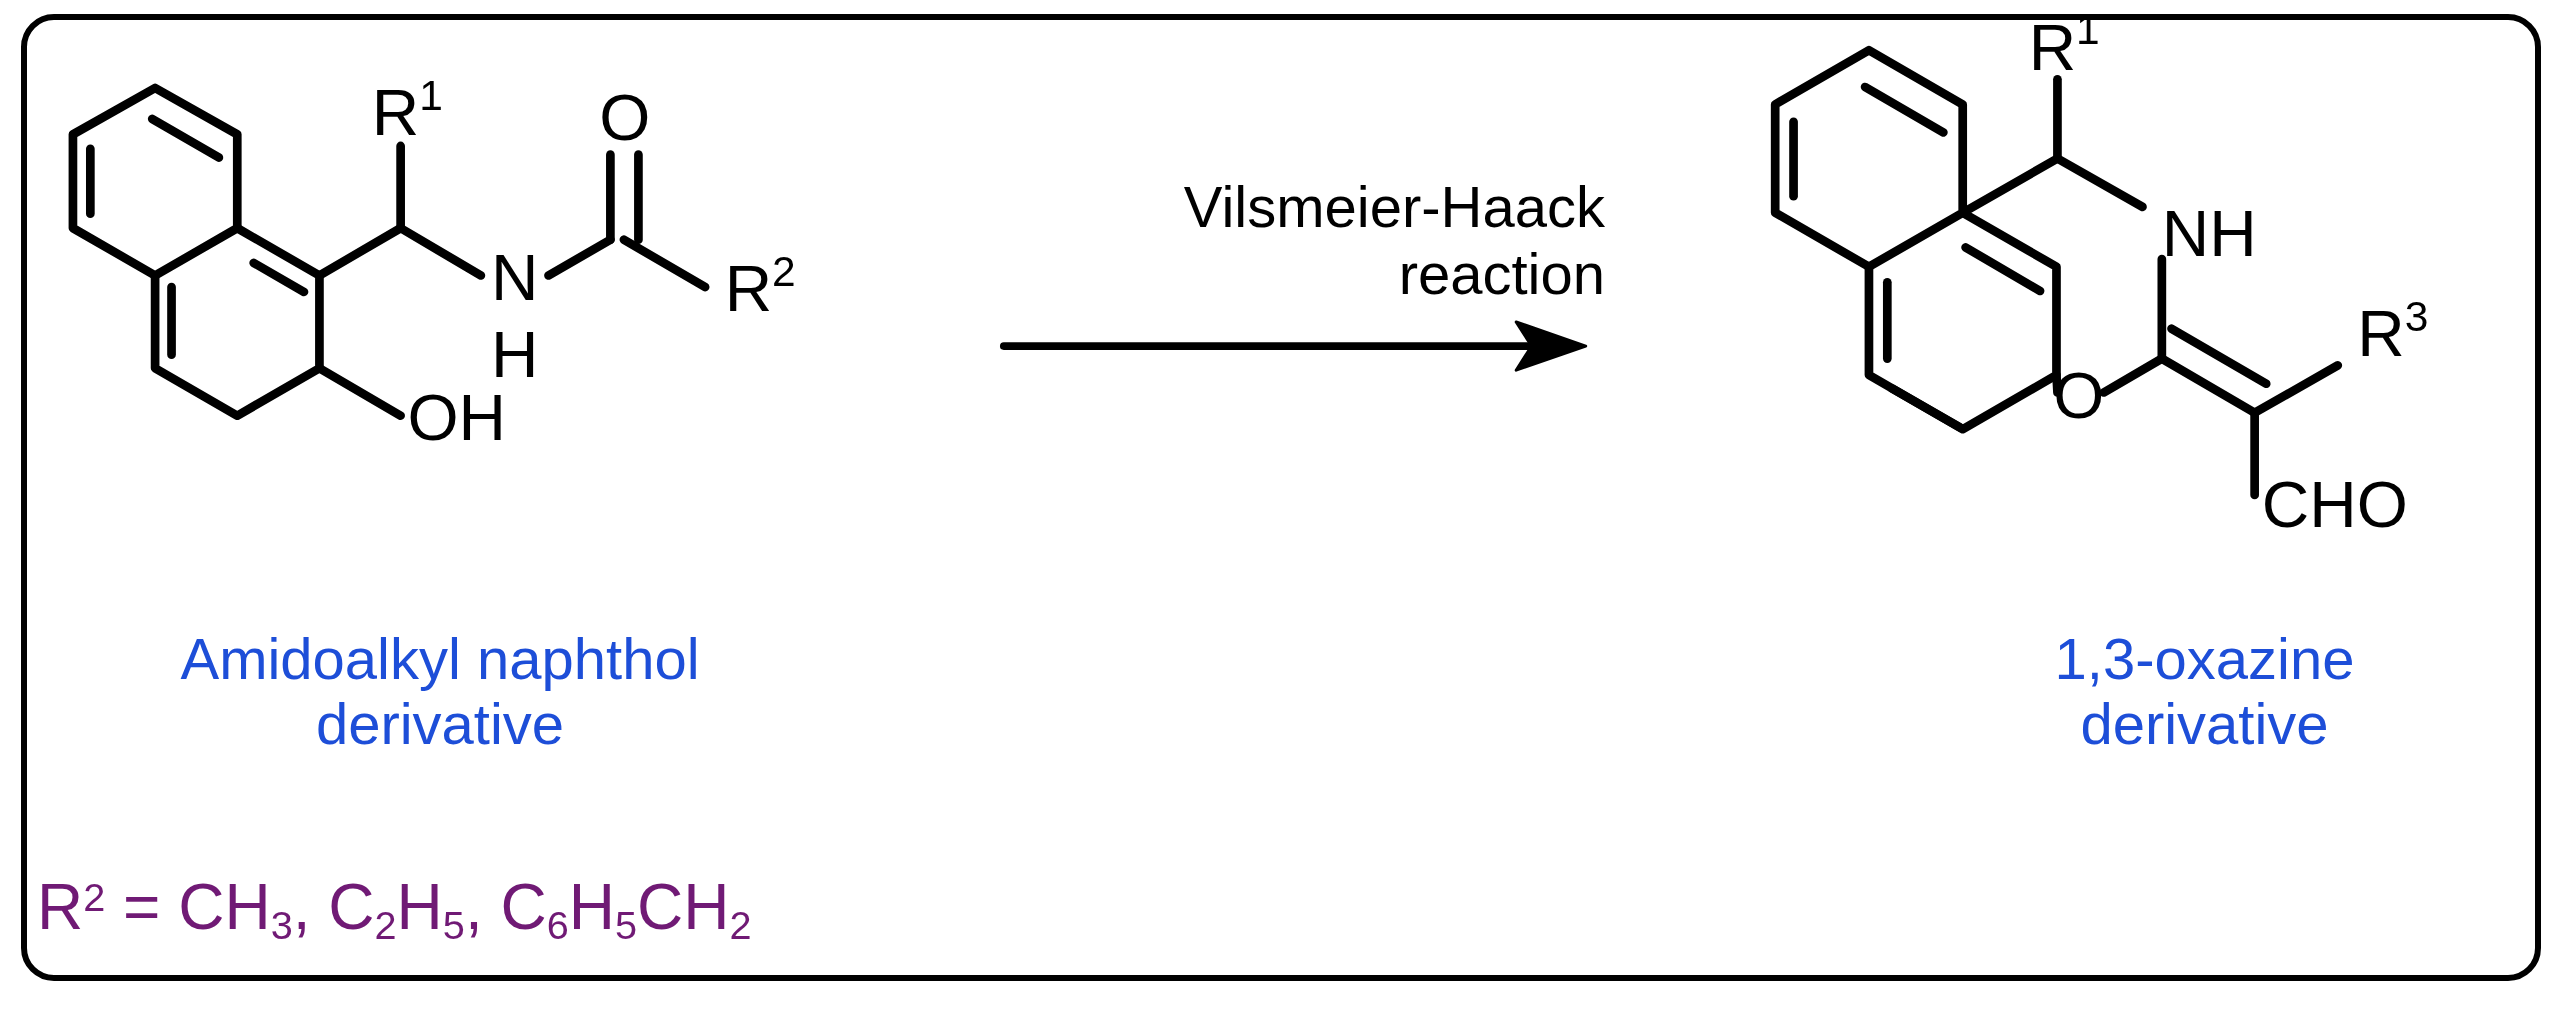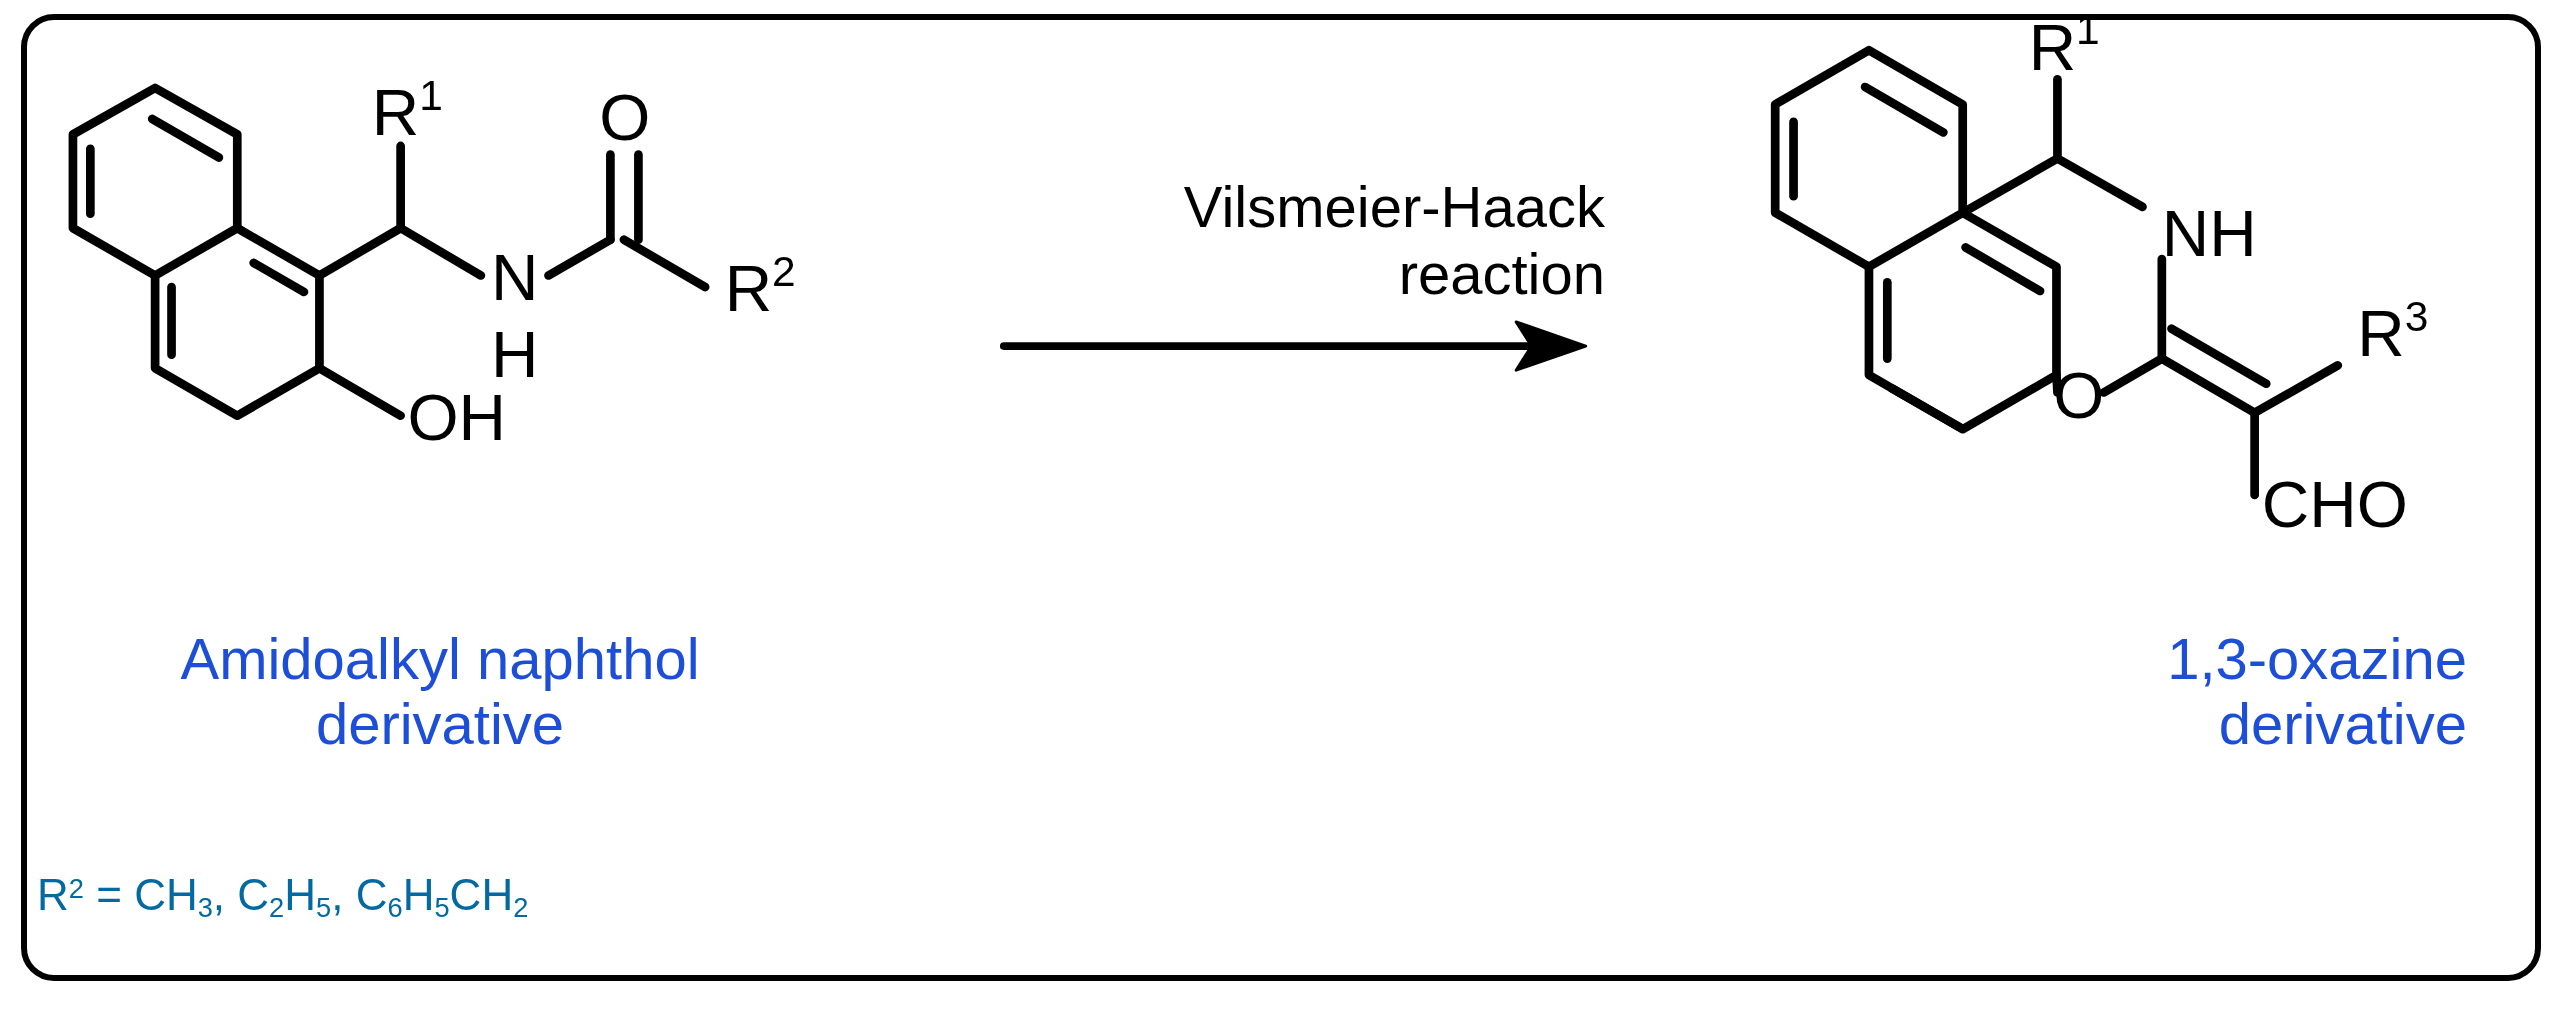--- a/index.html
+++ b/index.html
@@ -45,42 +45,41 @@
     line-height: 1.12;
     white-space: pre-line;
     letter-spacing: 0px;
   }
   .cap-left {
     left: 58px;
     top: 627px;
     width: 764px;
   }
   .cap-right {
-    left: 1790px;
+    left: 1866px;
     top: 627px;
     width: 677px;
-    text-align: right;
   }
   .arrow-label {
     position: absolute;
     left: 986px;
     top: 174px;
     width: 619px;
     text-align: right;
     color: #000000;
     font-family: "Liberation Sans", sans-serif;
     font-size: 58px;
     line-height: 1.15;
     white-space: pre-line;
   }
   .rdef {
     position: absolute;
-    color: #0369a1;
-    font-family: "Liberation Sans", sans-serif;
-    font-size: 44px;
+    color: #701a75;
+    font-family: "Liberation Sans", sans-serif;
+    font-size: 64px;
     white-space: nowrap;
   }
   .rdef sub { font-size: 0.62em; vertical-align: -0.26em; }
   .rdef sup { font-size: 0.62em; vertical-align: 0.45em; }
   .rdef-left { left: 37px; top: 870px; }
   .rdef-right { left: 1781px; top: 870px; }
 </style>
 </head>
 <body>
 

